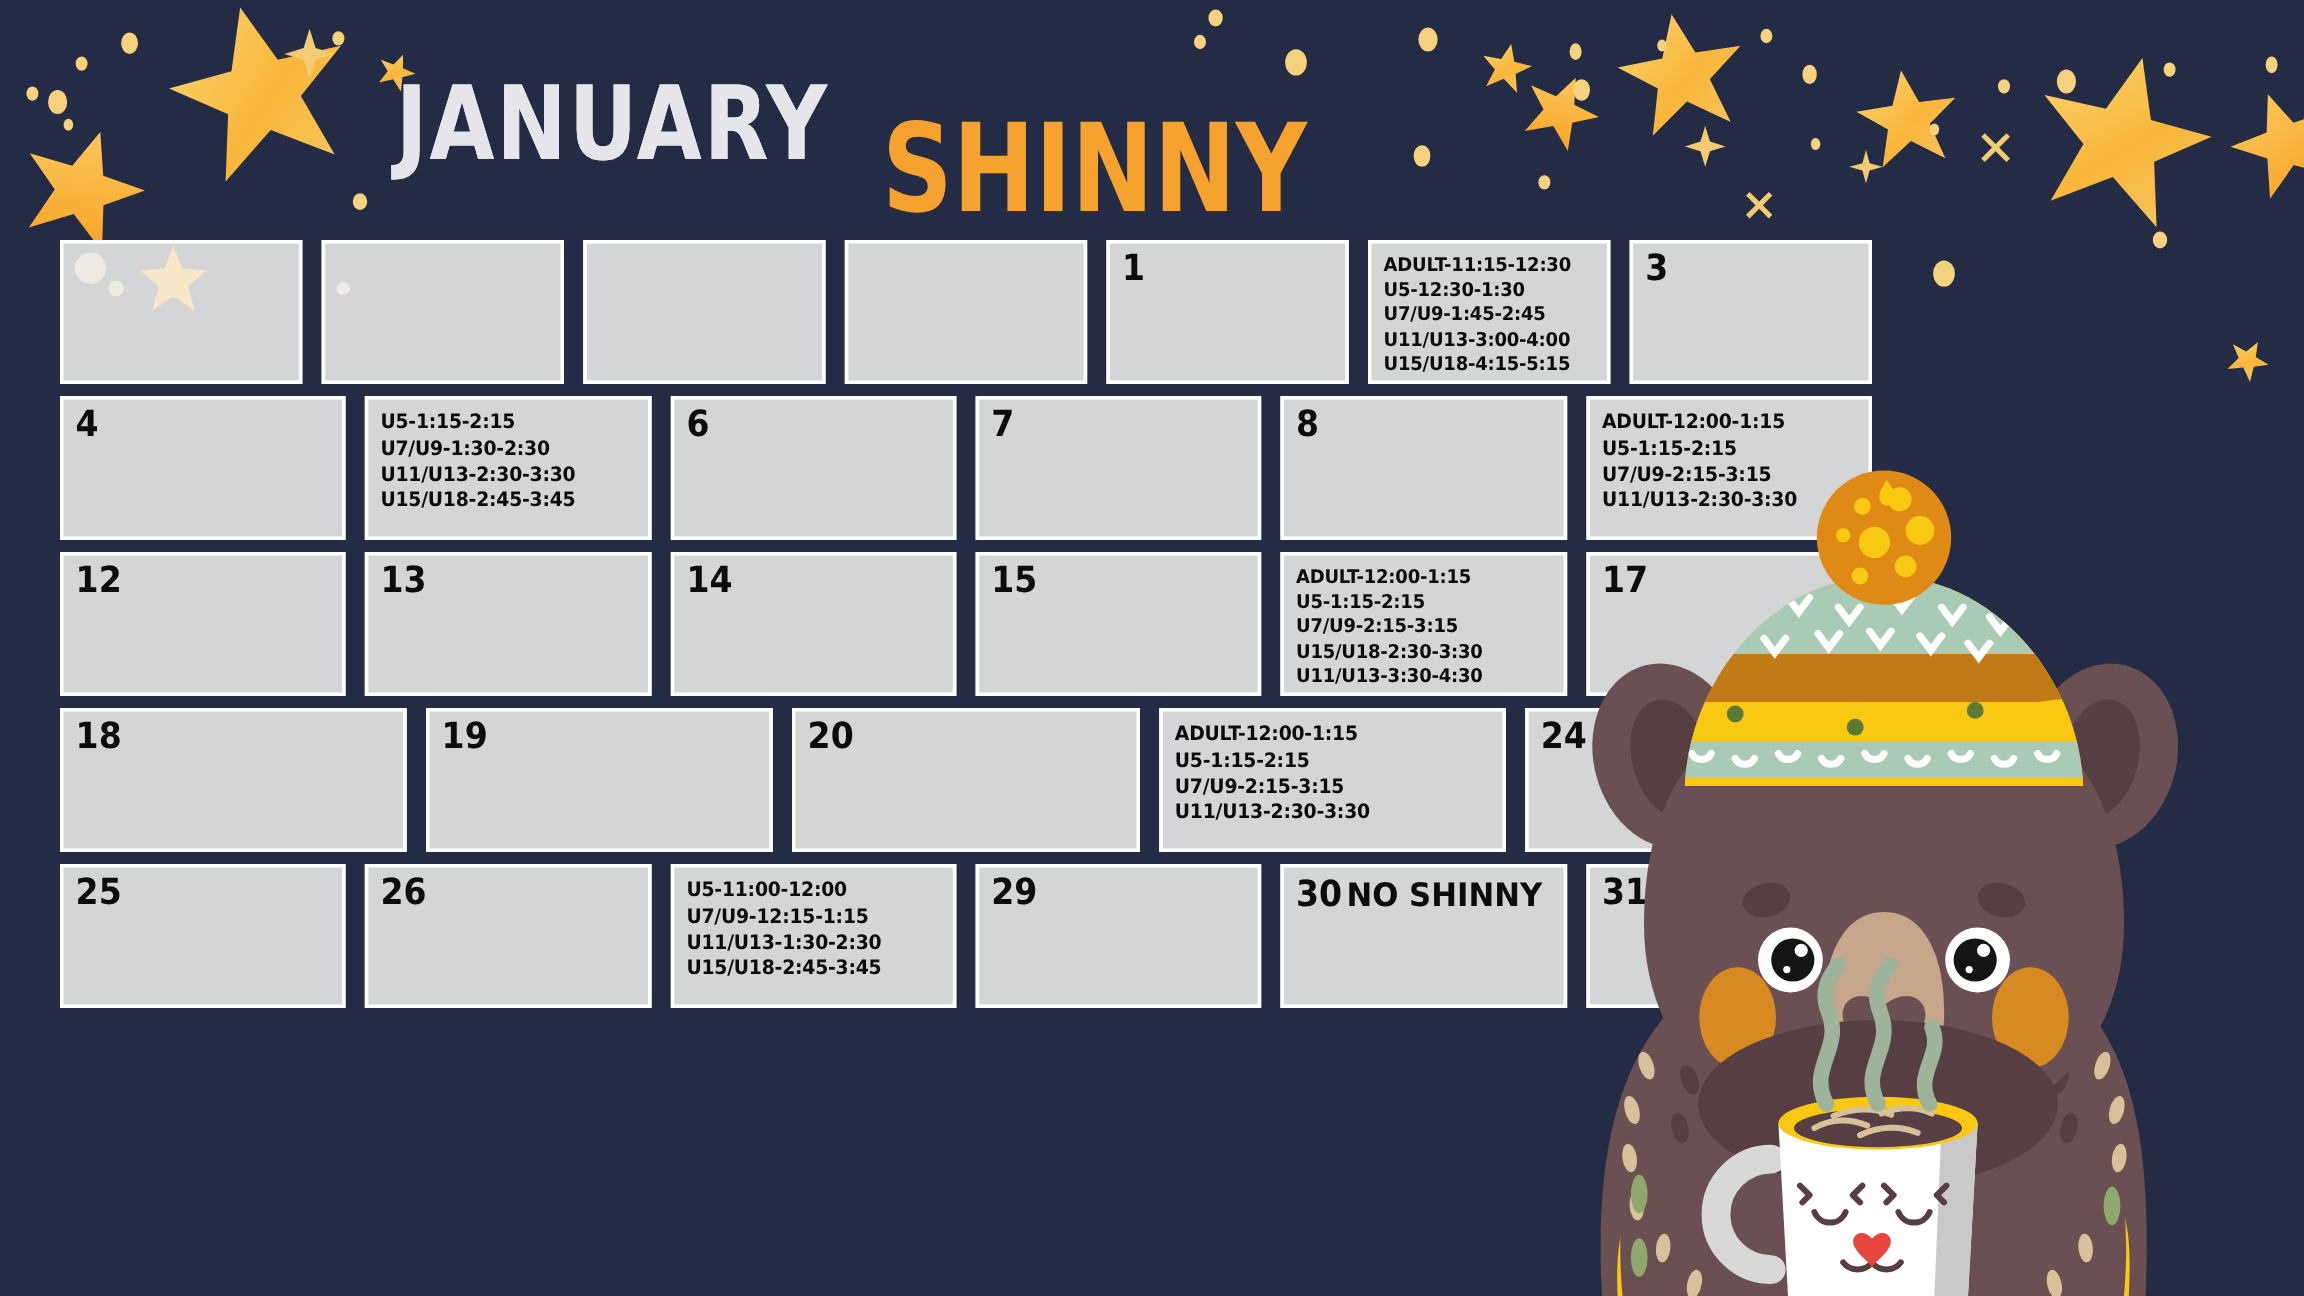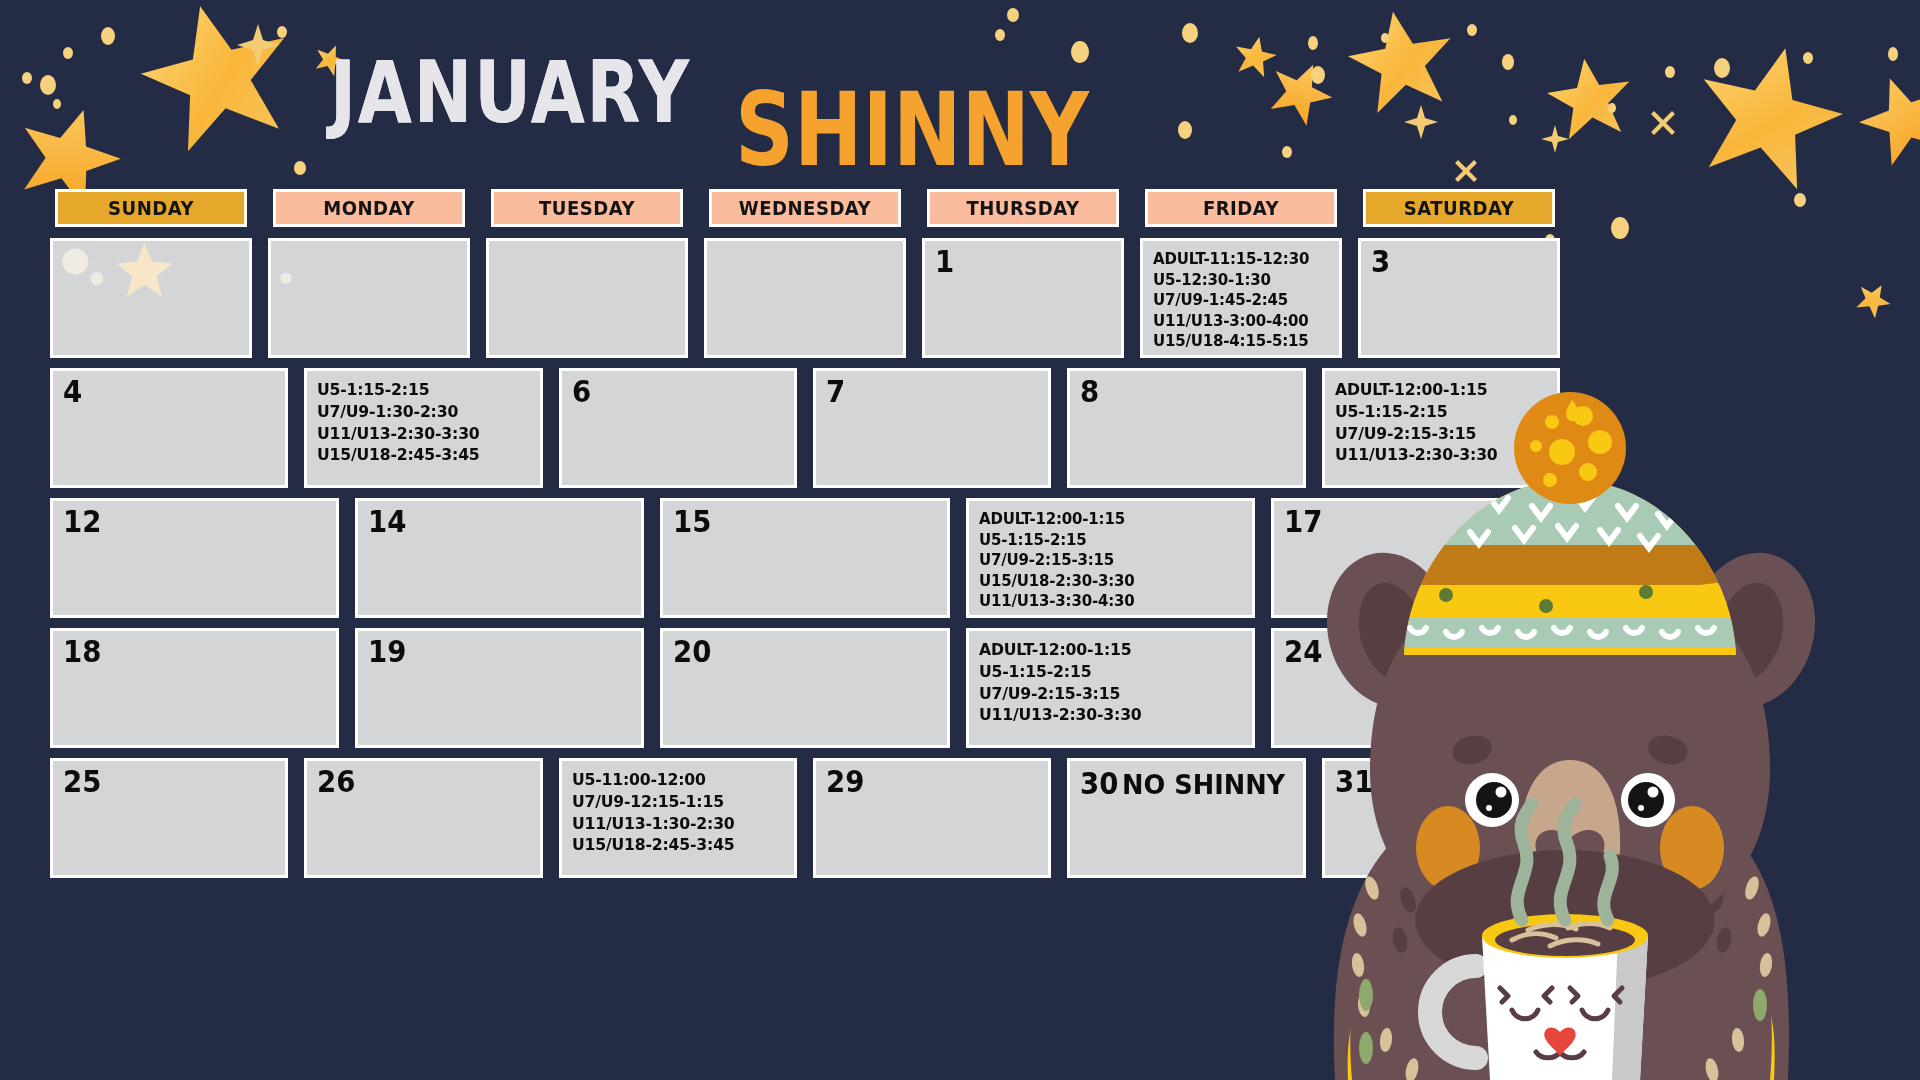--- a/index.html
+++ b/index.html
@@ -8,21 +8,21 @@
     background:#242B44;
     font-family:"Liberation Sans", sans-serif;
     position:relative;
   }
 
   
   #starfield{ position:absolute; inset:0; width:1920px; height:1080px; pointer-events:none; }
 
   
   .title-wrap{
-    position:absolute; left:0; top:20px; width:1160px; height:140px;
+    position:absolute; left:0; top:31px; width:1160px; height:140px;
     pointer-events:none;
   }
   .t-january{
     position:absolute; left:330px; top:22px;
     font-family:"DejaVu Sans", sans-serif;
     font-weight:bold; font-size:76px; letter-spacing:2px;
     color:#E5E5EA;
     transform:scaleX(0.92) scaleY(1.12);
     transform-origin:left top;
     text-shadow:0 0 0 #E5E5EA;
@@ -180,43 +180,20 @@
     <path d="M1463,171 l-8,-8 l3,-3 l8,8 l8,-8 l3,3 l-8,8 l8,8 l-3,3 l-8,-8 l-8,8 l-3,-3 z"></path>
   </g>
 </svg>
 
 <div class="title-wrap">
   <div class="t-january">JANUARY</div>
   <div class="t-shinny">SHINNY</div>
 </div>
 
 <div class="calendar">
-  <div class="week-head" id="header-row">
-      <div class="dayname weekend">
-        <span>SUNDAY</span>
-      </div>
-      <div class="dayname weekday">
-        <span>MONDAY</span>
-      </div>
-      <div class="dayname weekday">
-        <span>TUESDAY</span>
-      </div>
-      <div class="dayname weekday">
-        <span>WEDNESDAY</span>
-      </div>
-      <div class="dayname weekday">
-        <span>THURSDAY</span>
-      </div>
-      <div class="dayname weekday">
-        <span>FRIDAY</span>
-      </div>
-      <div class="dayname weekend">
-        <span>SATURDAY</span>
-      </div>
-    </div>
   <div class="weeks" id="weeks-container">
       <div class="week">
         <div class="cell empty">
           <svg class="cell-doodles" viewBox="0 0 210 120">
             <circle cx="24" cy="22" r="14" fill="#EFEAE2"></circle>
             <circle cx="47" cy="40" r="7" fill="#EFEAE2"></circle>
             <path d="M98,2 L106,22 L128,24 L111,38 L117,60 L98,47 L79,60 L85,38 L68,24 L90,22 Z" fill="#F7E7C8"></path>
           </svg>
         </div>
         <div class="cell empty">
@@ -255,20 +232,21 @@
           <div class="events">
             <div>ADULT-12:00-1:15</div>
             <div>U5-1:15-2:15</div>
             <div>U7/U9-2:15-3:15</div>
             <div>U11/U13-2:30-3:30</div>
           </div>
         </div>
       </div>
       <div class="week">
         <div class="cell"><div class="daynum">12</div></div>
+        <div class="cell"><div class="daynum">13</div></div>
         <div class="cell"><div class="daynum">14</div></div>
         <div class="cell"><div class="daynum">15</div></div>
         <div class="cell events-only">
           <div class="events dense">
             <div>ADULT-12:00-1:15</div>
             <div>U5-1:15-2:15</div>
             <div>U7/U9-2:15-3:15</div>
             <div>U15/U18-2:30-3:30</div>
             <div>U11/U13-3:30-4:30</div>
           </div>

